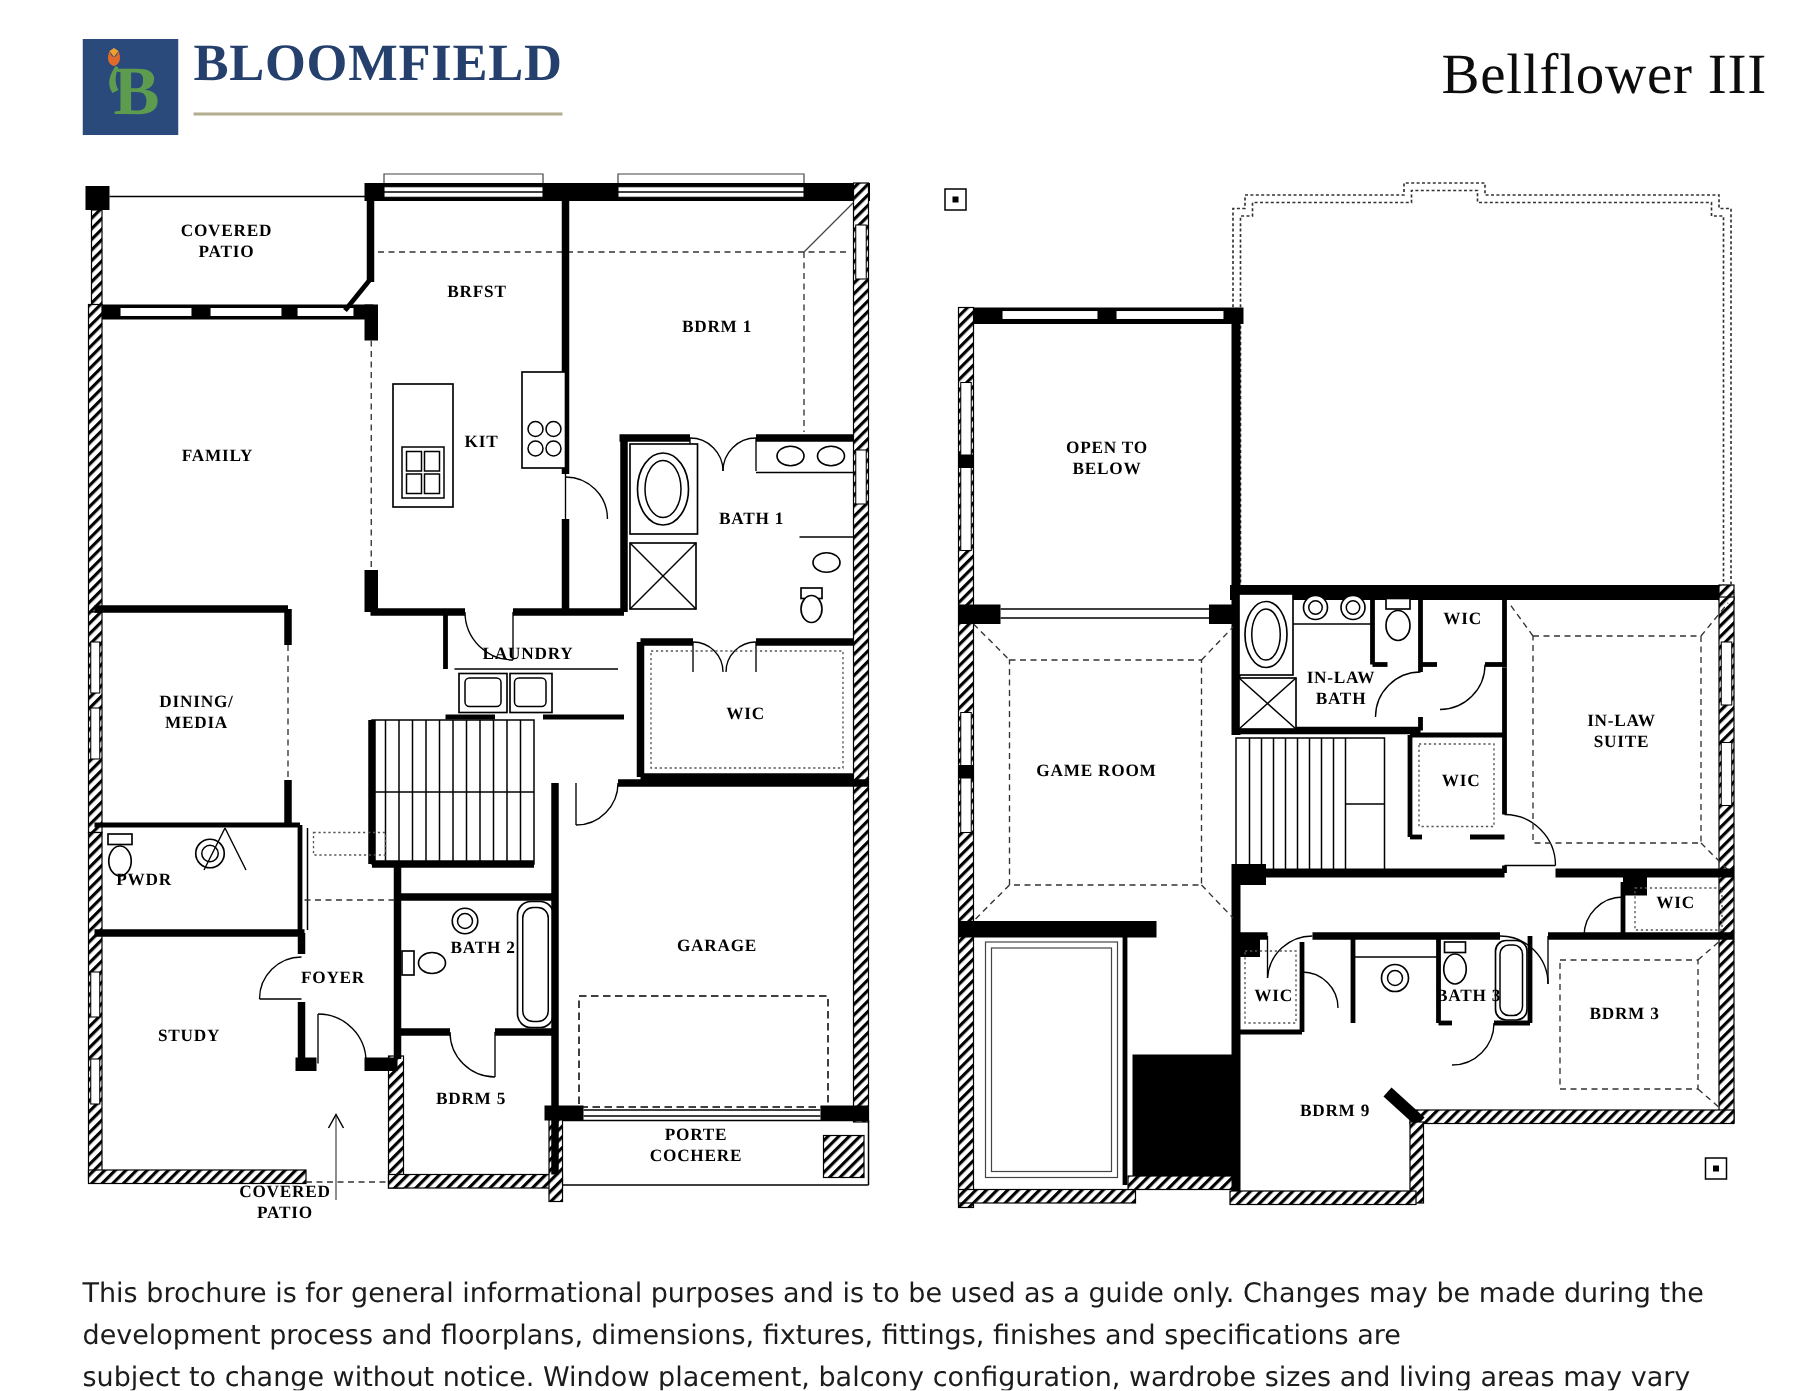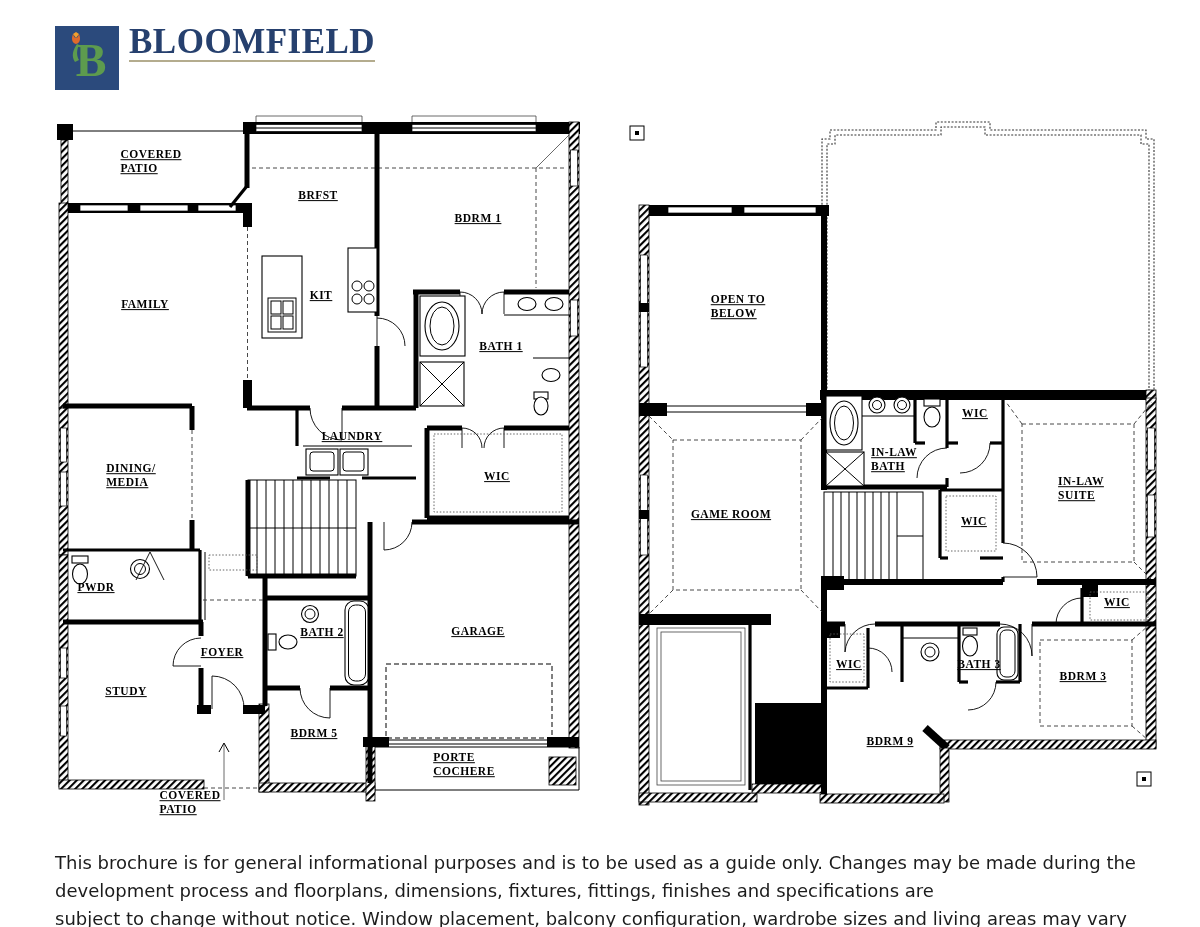--- a/index.html
+++ b/index.html
@@ -2,28 +2,28 @@
 <html><head>
 <meta charset="utf-8">
 <style>
   html,body{margin:0;padding:0;background:#fff;}
   .page{position:relative;width:1200px;height:927px;background:#ffffff;overflow:hidden;
         font-family:"Liberation Serif",serif;}
   
   .logo{position:absolute;left:55px;top:26px;display:flex;align-items:flex-start;}
   .logo-mark{width:64px;height:64px;display:block;}
   .logo-text{margin-left:10px;color:#26406e;font-weight:700;line-height:0.93;}
-  .logo-line1{display:inline-block;font-size:35px;letter-spacing:.5px;border-bottom:2px solid #b4ac8e;padding-bottom:1px;}
+  .logo-line1{display:inline-block;font-size:35px;letter-spacing:.5px;border-bottom:2px solid #b4ac8e;padding-bottom:16px;}
   .logo-line2{display:block;font-size:35px;letter-spacing:.5px;}
   .title{position:absolute;right:22px;top:28px;font-size:38px;color:#0d0d0d;font-weight:400;
          font-family:"Liberation Serif",serif;letter-spacing:.5px;}
   
   .bp{position:absolute;left:0;top:0;width:1200px;height:927px;}
   .lbl{position:absolute;transform:translate(-50%,-50%);font:700 11.5px "Liberation Serif",serif;
-       letter-spacing:.5px;color:#000;white-space:pre-line;line-height:1.2;text-decoration:underline;}
+       letter-spacing:.5px;color:#000;white-space:pre-line;text-align:center;line-height:1.2;}
   
   .footer{position:absolute;left:55px;top:849px;width:1105px;
           font-family:"DejaVu Sans","Liberation Sans",sans-serif;font-size:18px;color:#1c1c1c;line-height:1.55;}
   
   .blk{fill:#000;}
   .xw{fill:url(#hat);stroke:#000;stroke-width:.8;}
   .win{fill:#fff;stroke:#000;stroke-width:.7;}
   .iw{stroke:#000;stroke-width:5;fill:none;}
   .iw6{stroke:#000;stroke-width:6;fill:none;}
   .iw3{stroke:#000;stroke-width:3.2;fill:none;}
@@ -46,20 +46,21 @@
       <rect x="0" y="0" width="64" height="64" fill="#2b4a7c"></rect>
       <text x="36" y="50" font-family="Liberation Serif, serif" font-weight="bold" font-size="46" fill="#5d9b4e" text-anchor="middle">B</text>
       <path d="M22,18 C18,24 16,30 20,36 L24,34 C21,29 22,23 24,19 Z" fill="#5d9b4e"></path>
       <path d="M18,8 C16,13 17,17 21,18 C25,17 26,13 24,8 C23,11 22,12 21,12 C20,12 19,11 18,8 Z" fill="#e06a2b"></path>
       <path d="M18,8 L21,12 L24,8 L21,6 Z" fill="#f2a02d"></path>
     </svg>
     <div class="logo-text">
       <span class="logo-line1">BLOOMFIELD</span>
     </div>
   </div>
+  <div class="title">Bellflower III</div>
 
   <svg class="bp" viewBox="0 0 1200 927">
     <defs>
       <pattern id="hat" width="5" height="5" patternUnits="userSpaceOnUse" patternTransform="rotate(45)">
         <rect width="5" height="5" fill="#fff"></rect>
         <rect width="2.1" height="5" fill="#000"></rect>
       </pattern>
     </defs>
 
     <g>

